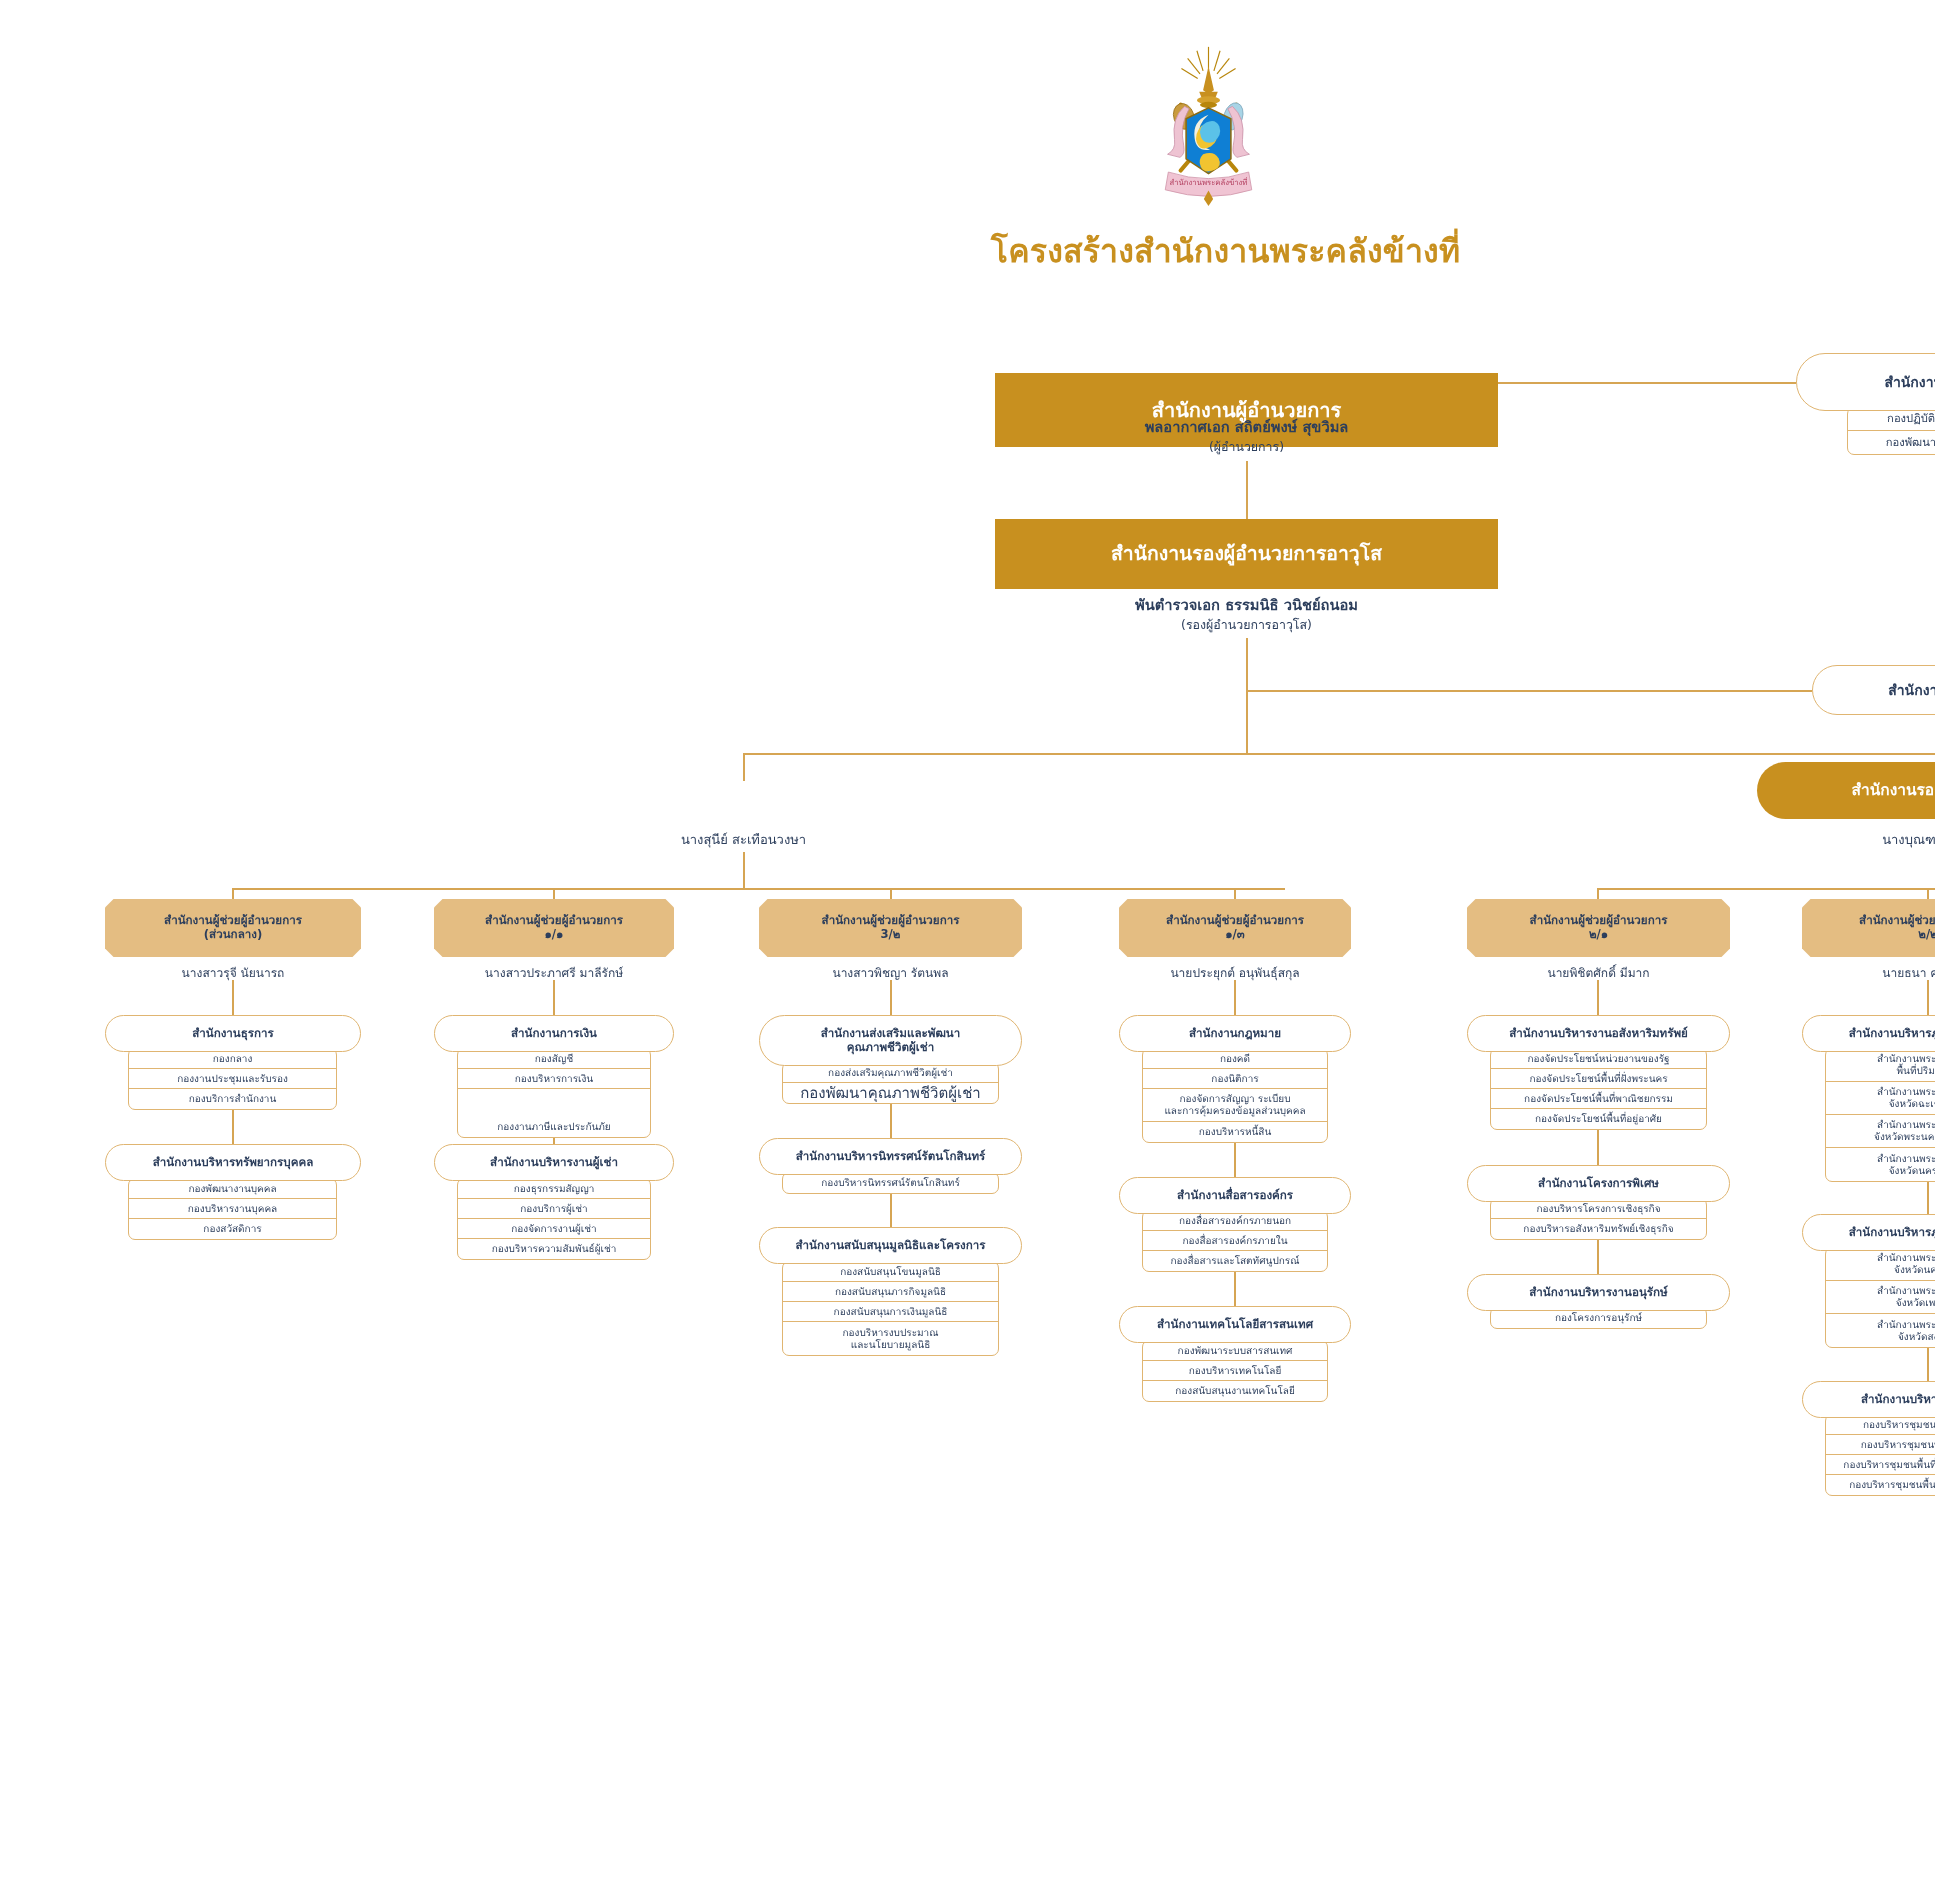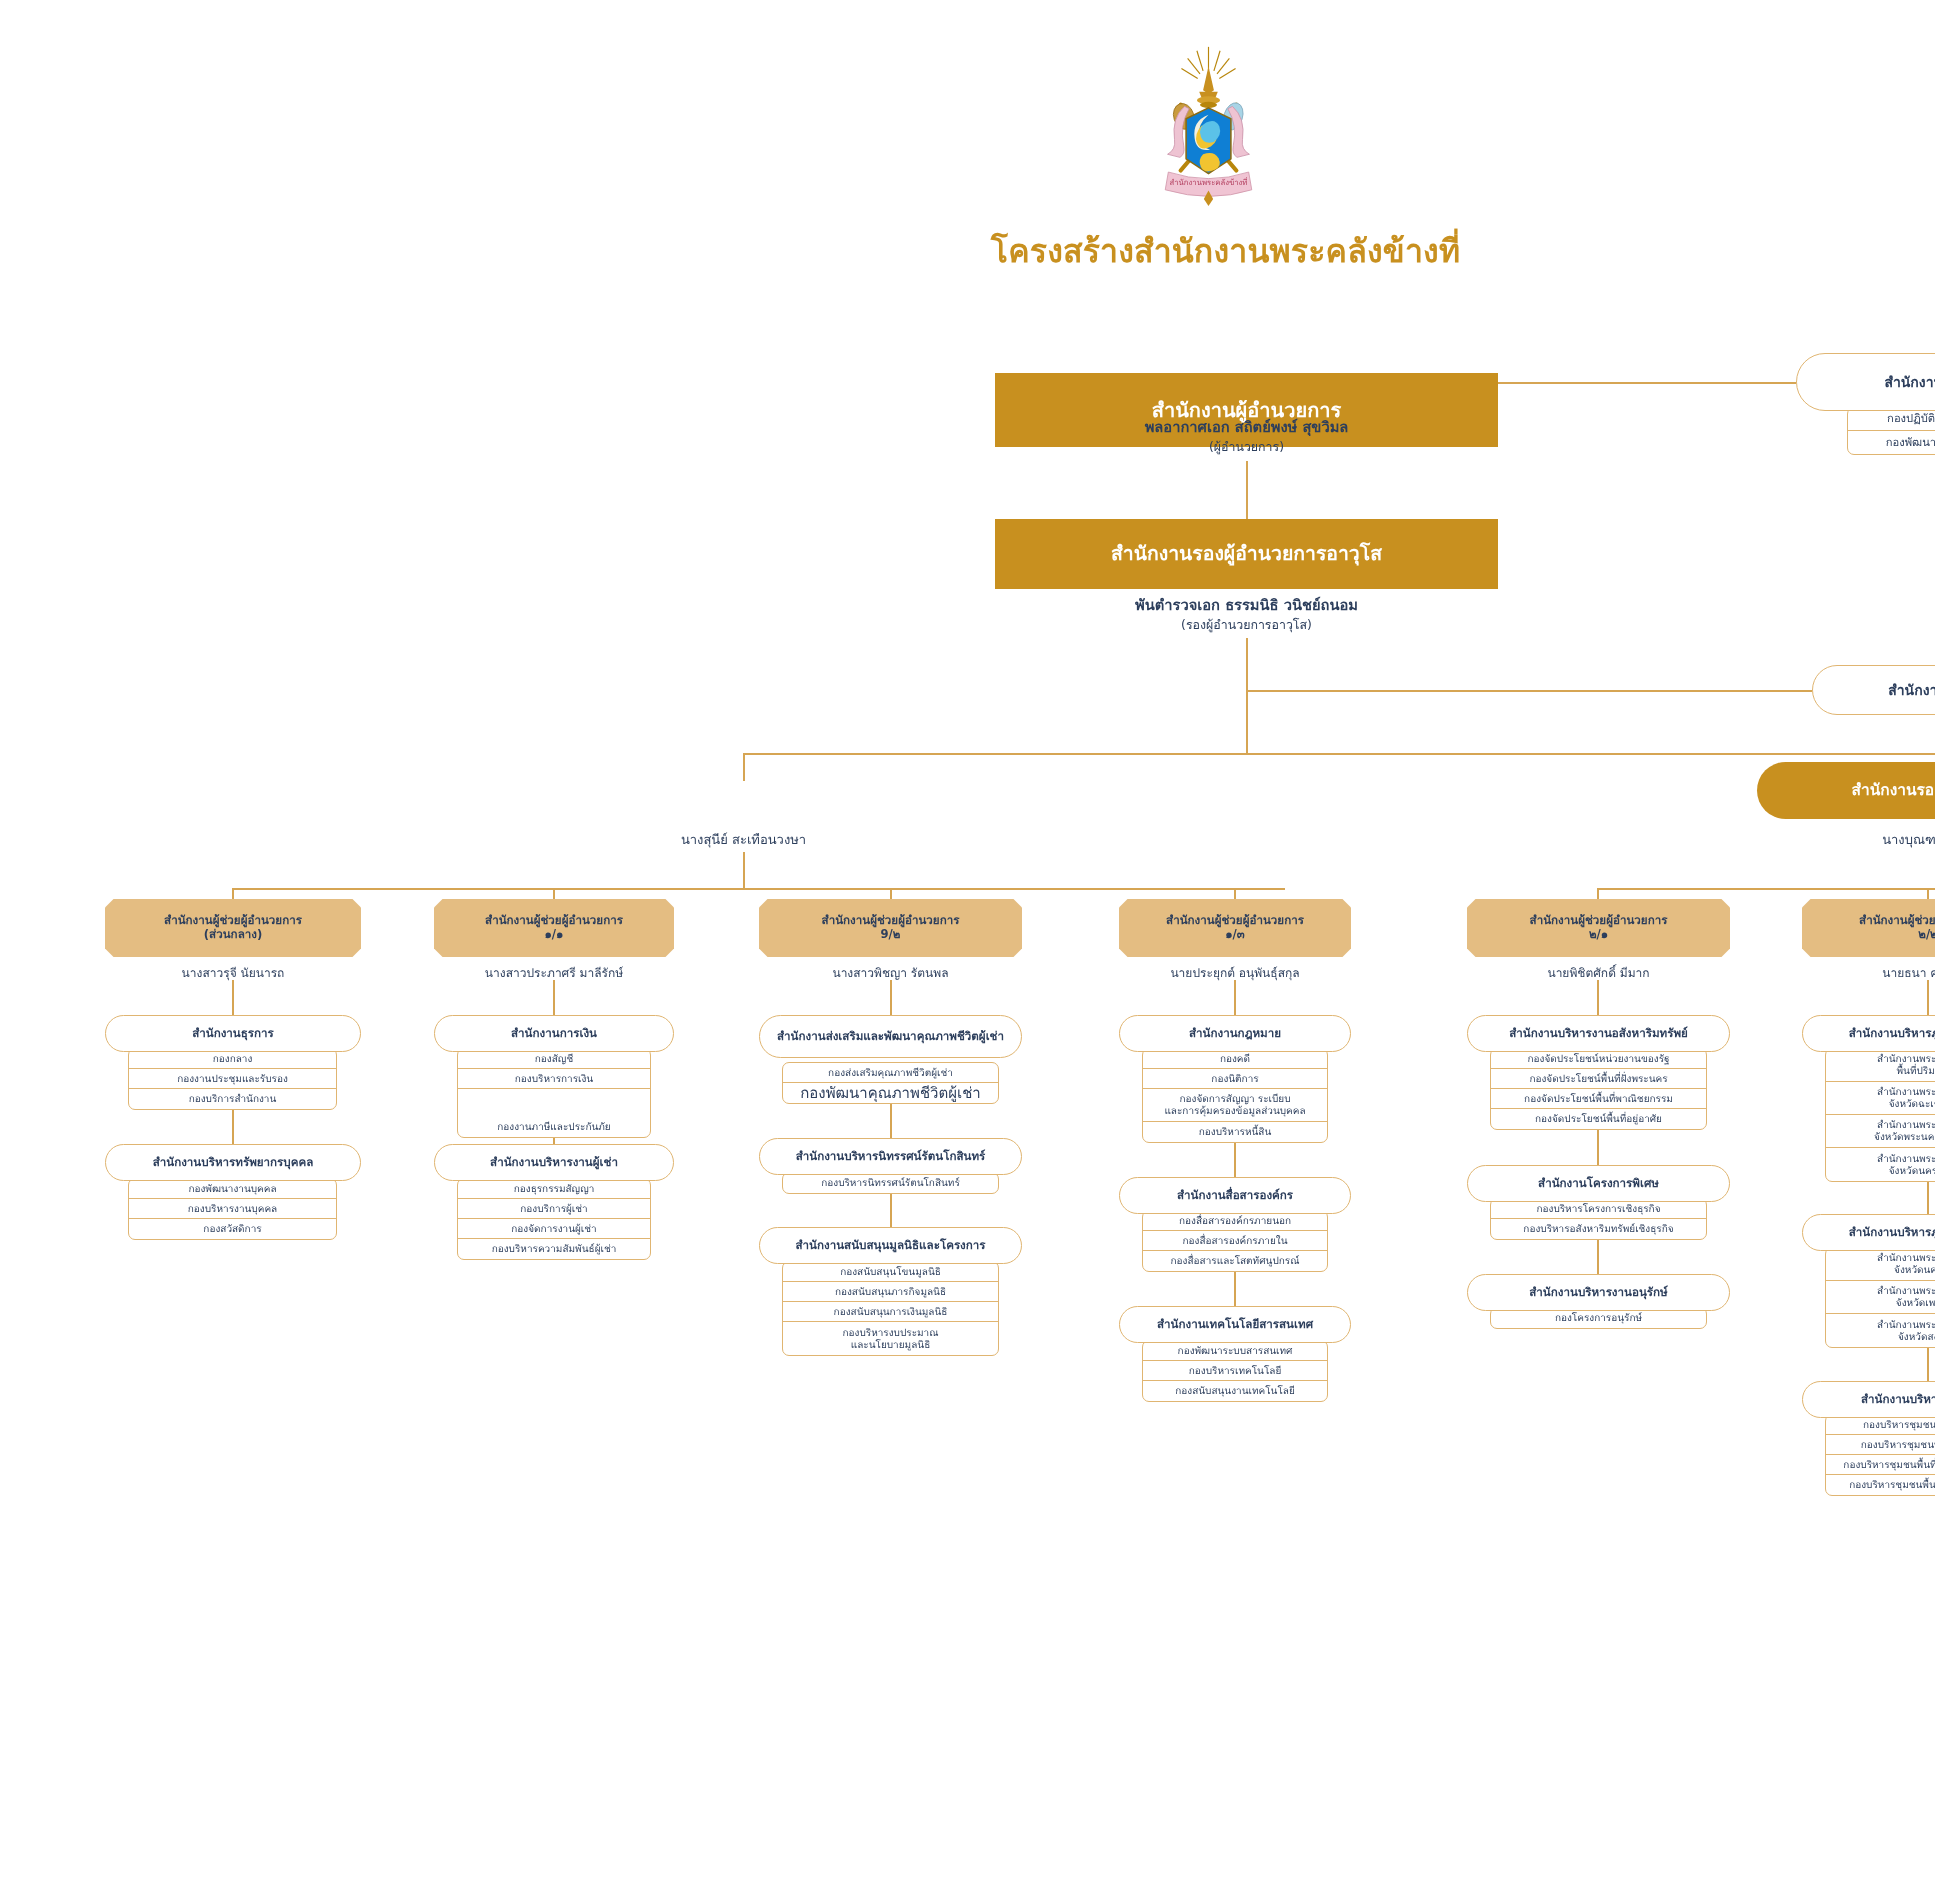--- a/index.html
+++ b/index.html
@@ -224,25 +224,25 @@
         <div class="row" style="height:20px;font-size:10px;flex-direction:column;">
           <div class="div" style="">กองจัดการงานผู้เช่า</div>
         </div>
         <div class="row" style="height:20px;font-size:10px;flex-direction:column;">
           <div class="div" style="">กองบริหารความสัมพันธ์ผู้เช่า</div>
         </div>
       </div>
       <div class="vline" style="left:890px;top:888px;height:11px;"></div>
       <div class="oct-box" style="left:759px;top:899px;width:263px;height:58px;font-size:11.6px;flex-direction:column;">
         <div class="div" style="">สำนักงานผู้ช่วยผู้อำนวยการ</div>
-        <div class="div" style="">9/๒</div>
+        <div class="div" style="">3/๒</div>
       </div>
       <div class="person" style="left:759px;top:966px;width:263px;font-size:12px;">นางสาวพิชญา  รัตนพล</div>
       <div class="vline" style="left:890px;top:980px;height:36px;"></div>
-      <div class="pill-outline" style="left:759px;top:1015px;width:263px;height:43px;font-size:11.6px;flex-direction:row;padding:0 5.4px;">
+      <div class="pill-outline" style="left:759px;top:1015px;width:263px;height:51px;font-size:11.6px;flex-direction:column;padding:0 5.4px;">
         <div class="div" style="">สำนักงานส่งเสริมและพัฒนา</div>
         <div class="div" style="">คุณภาพชีวิตผู้เช่า</div>
       </div>
       <div class="sublist" style="left:782px;top:1062px;width:217px;">
         <div class="row" style="height:20px;font-size:10px;flex-direction:column;">
           <div class="div" style="">กองส่งเสริมคุณภาพชีวิตผู้เช่า</div>
         </div>
         <div class="row" style="height:20px;font-size:15px;flex-direction:column;">
           <div class="div" style="">กองพัฒนาคุณภาพชีวิตผู้เช่า</div>
         </div>

